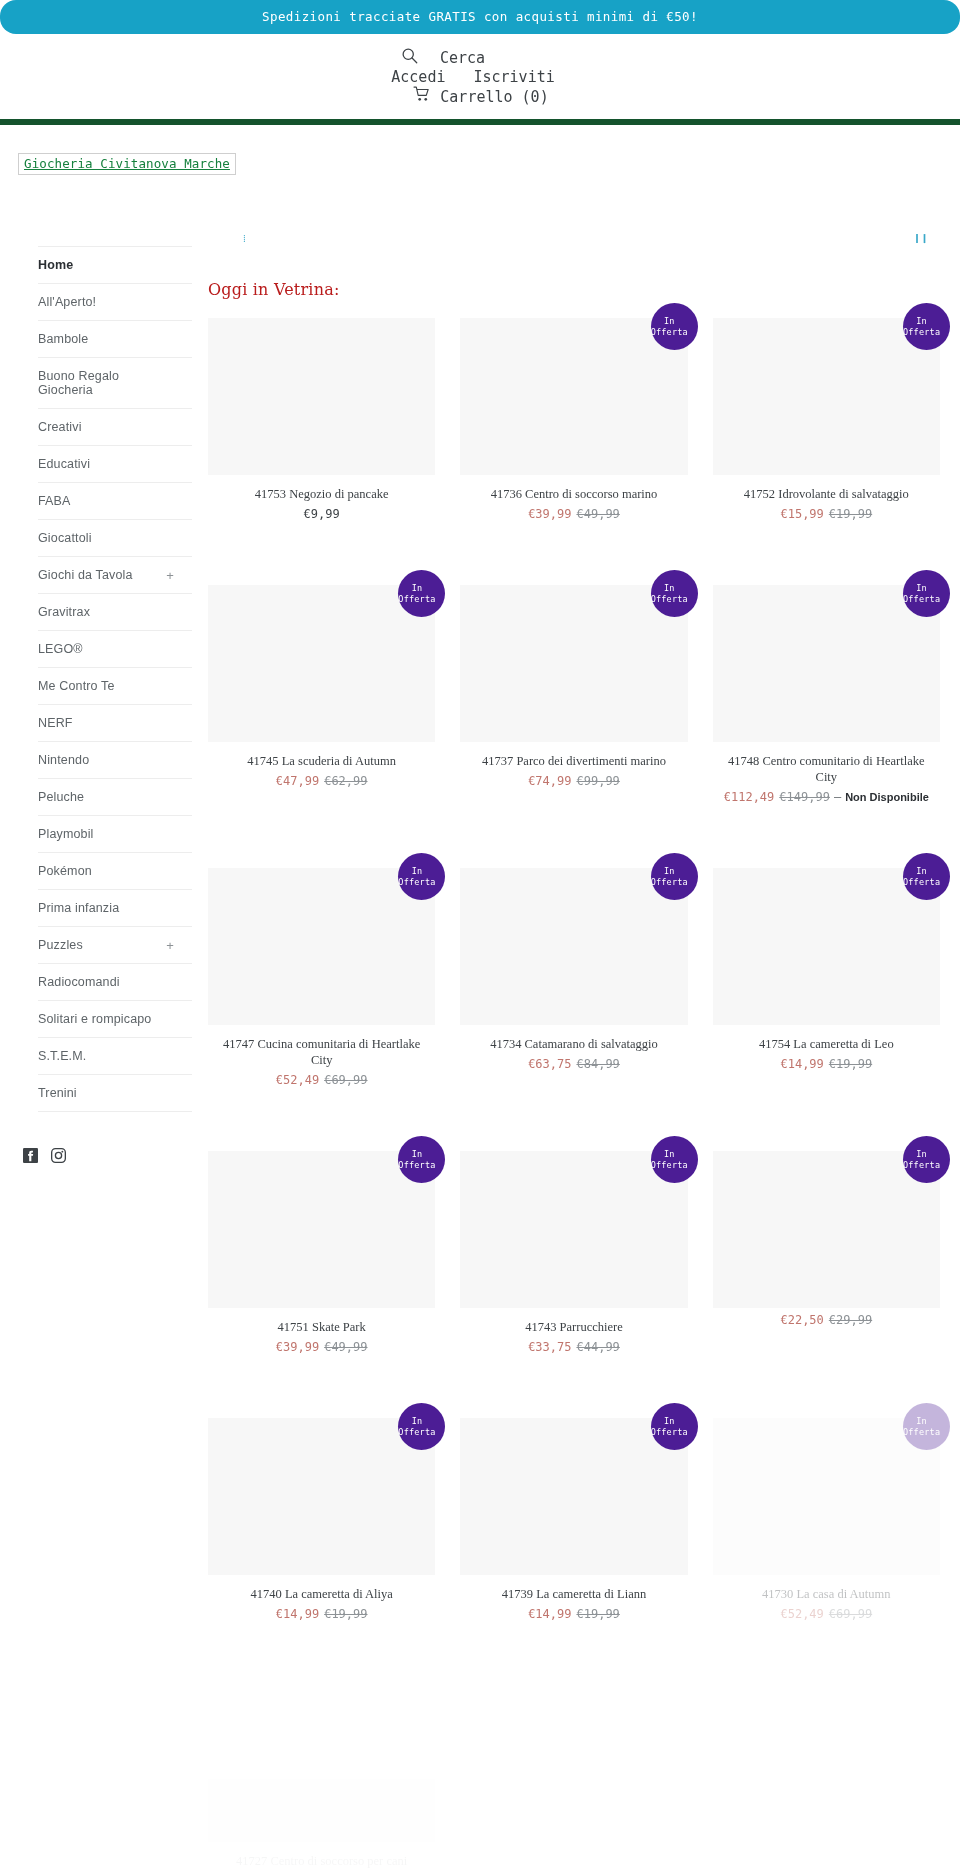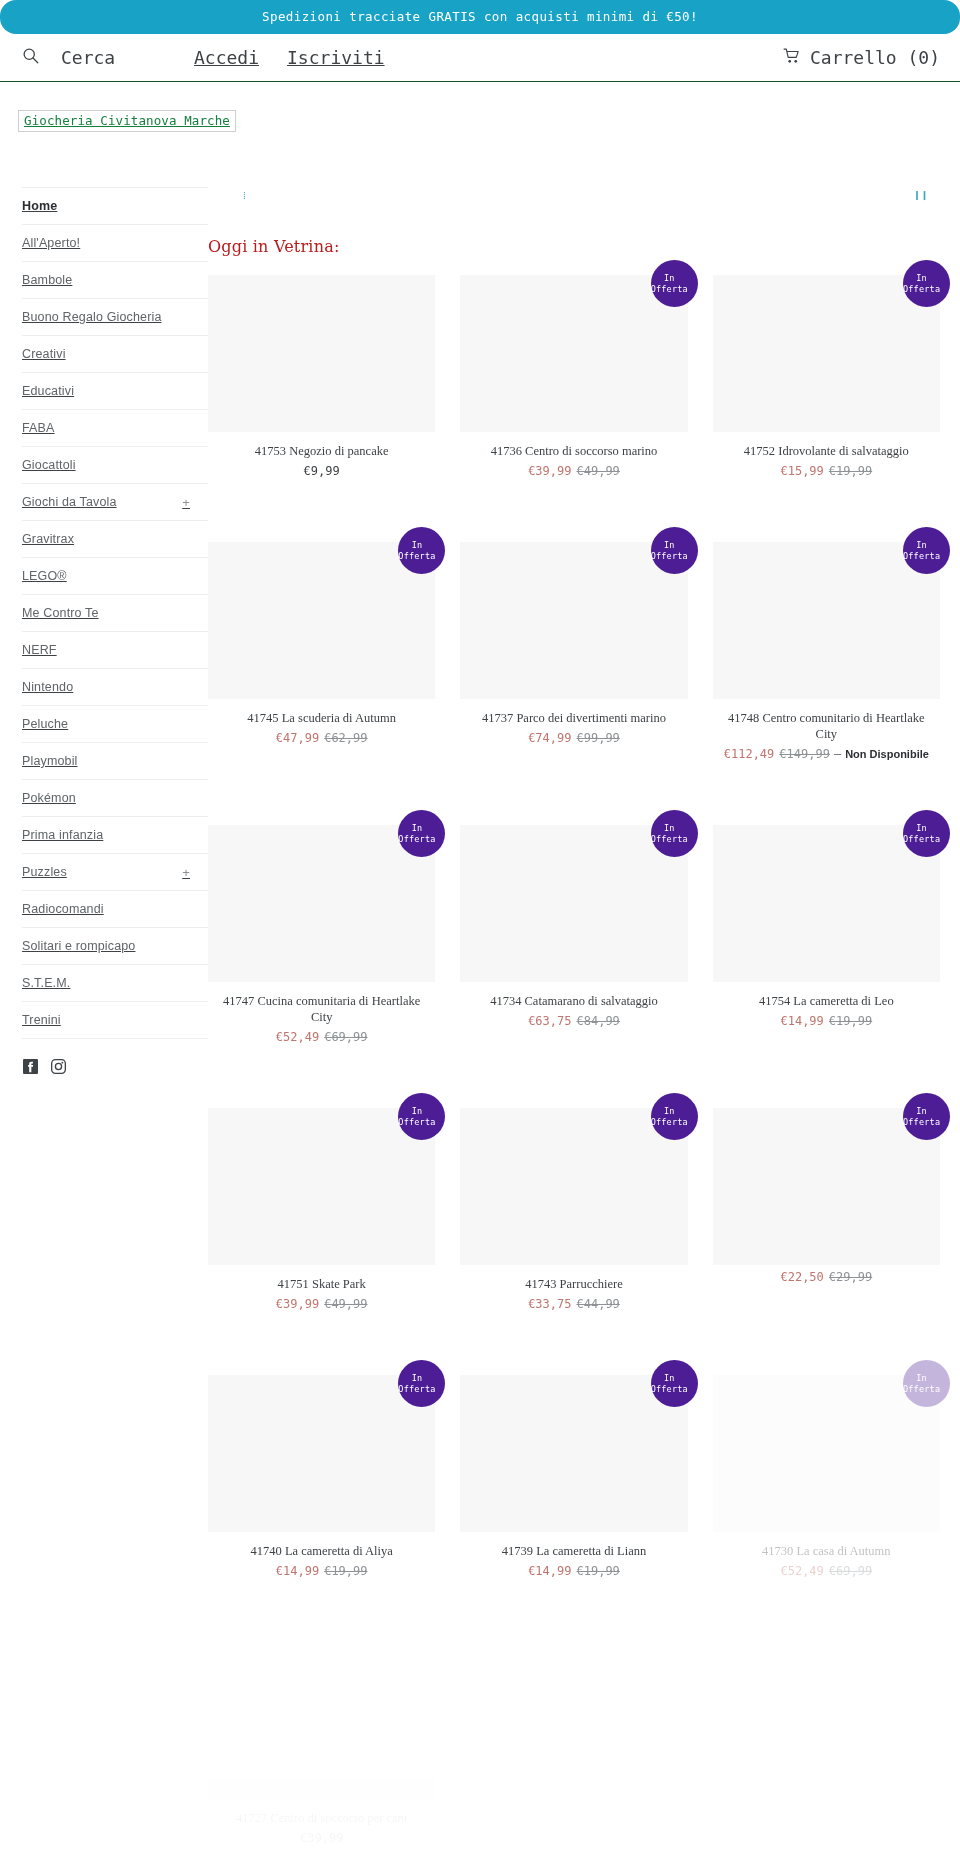--- a/index.html
+++ b/index.html
@@ -24,37 +24,38 @@
     padding: 9px 10px 10px;
     font-family: "DejaVu Sans Mono", monospace;
     border-radius: 16px;
   }
 
   
   .site-header {
     display: flex;
     align-items: center;
     padding: 13px 20px 13px 22px;
-    border-bottom: 1px solid #14532d;
-    font-size: 18px;
+    border-bottom: 6px solid #14532d;
+    font-size: 15px;
+    flex-direction: column;
   }
   .hdr-search {
     display: flex;
     align-items: center;
     gap: 22px;
     min-width: 160px;
   }
   .icon-search { display: block; }
   .hdr-link {
     color: #3d4246;
     text-decoration: none;
     margin-right: 28px;
     white-space: nowrap;
   }
-  .hdr-mid { display: flex; align-items: center; margin-left: 12px; text-decoration: underline; }
+  .hdr-mid { display: flex; align-items: center; margin-left: 12px; }
   .hdr-spacer { flex: 1; }
   .hdr-cart {
     display: flex;
     align-items: flex-end;
     gap: 9px;
     white-space: nowrap;
   }
 
   
   .logo-wrap {
@@ -76,21 +77,21 @@
     align-items: flex-start;
     padding: 0;
   }
 
   
   .sidebar {
     width: 208px;
     flex: 0 0 208px;
     padding: 55px 0 0 22px;
   }
-  .nav-list { list-style: none; margin: 0; padding: 0; text-decoration: underline; }
+  .nav-list { list-style: none; margin: 16px; padding: 0; }
   .nav-item {
     border-top: 1px solid #ededed;
   }
   .nav-item:last-of-type { border-bottom: 1px solid #ededed; }
   .nav-link {
     display: flex;
     align-items: center;
     justify-content: space-between;
     padding: 11px 18px 11px 0;
     font-size: 12.5px;

